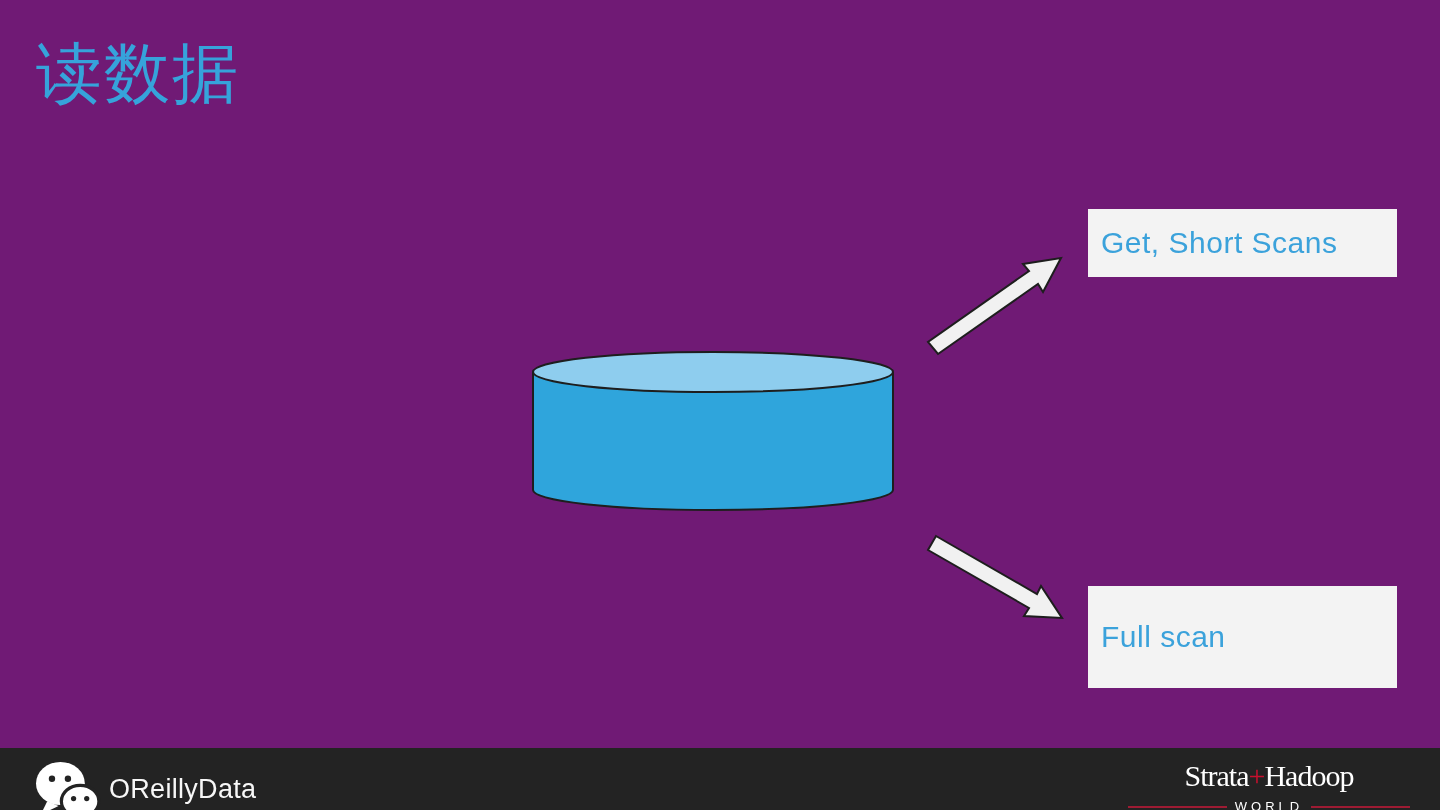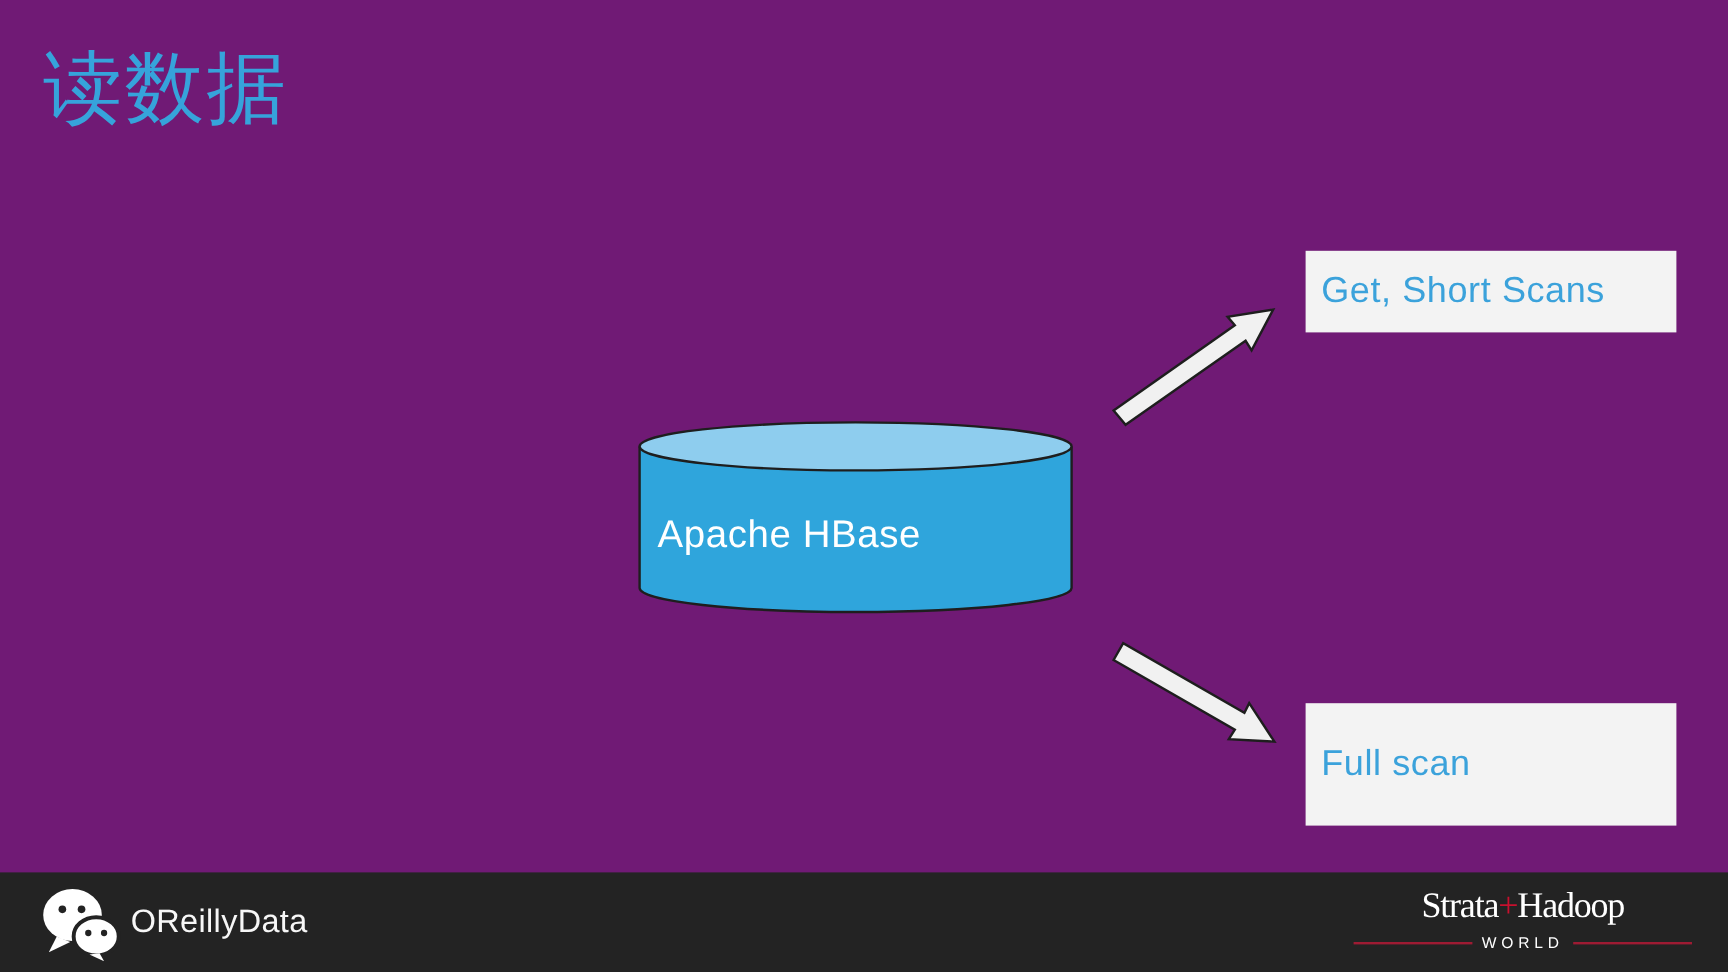--- a/index.html
+++ b/index.html
@@ -50,21 +50,21 @@
     padding-left: 13px;
     font-size: 30px;
     color: #3BA2DB;
     letter-spacing: 0.5px;
     white-space: nowrap;
   }
   .footer {
     position: absolute;
     left: 0; bottom: 0;
     width: 1440px;
-    height: 83px;
+    height: 62px;
     background: #232323;
   }
   .footer-left {
     position: absolute;
     left: 33px;
     top: 0;
     height: 83px;
     display: flex;
     align-items: center;
   }
@@ -126,21 +126,20 @@
     <g>
       <path d="M533 372 v118 a180 20 0 0 0 360 0 v-118" fill="#2FA5DC" stroke="#1E1E1E" stroke-width="2"></path>
       <ellipse cx="713" cy="372" rx="180" ry="20" fill="#8ECDEE" stroke="#1E1E1E" stroke-width="2"></ellipse>
     </g>
 
     <polygon points="938,354 1038,284 1043,292 1061,258 1023,264 1029,271 928,342" fill="#F1F1F1" stroke="#1E1E1E" stroke-width="2"></polygon>
 
     <polygon points="928,550 1029,608 1024,616 1062,618 1041,586 1037,594 936,536" fill="#F1F1F1" stroke="#1E1E1E" stroke-width="2"></polygon>
   </svg>
 
-  <div class="db-label">Apache HBase</div>
 
   <div class="outcome-box top">
     <span class="outcome-label">Get, Short Scans</span>
   </div>
   <div class="outcome-box bottom">
     <span class="outcome-label">Full scan</span>
   </div>
 
   <div class="footer">
 

